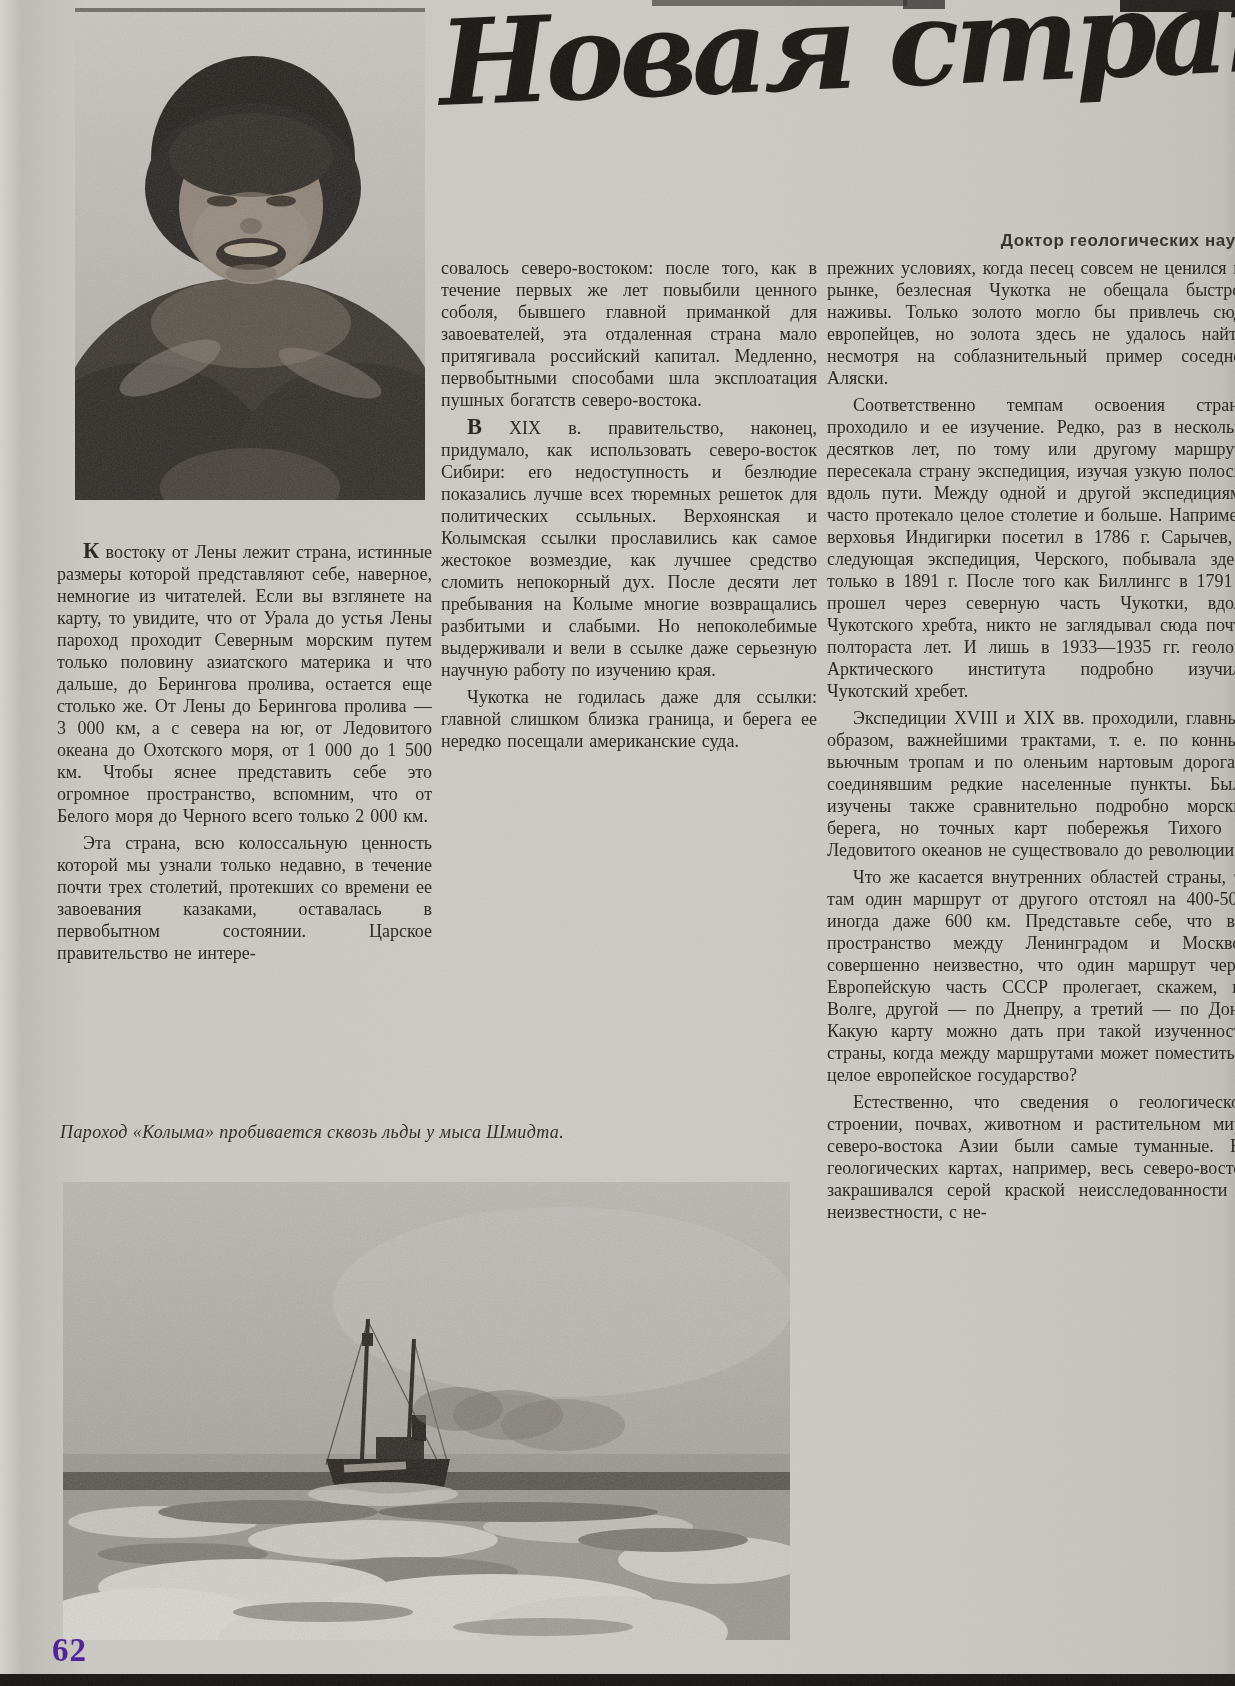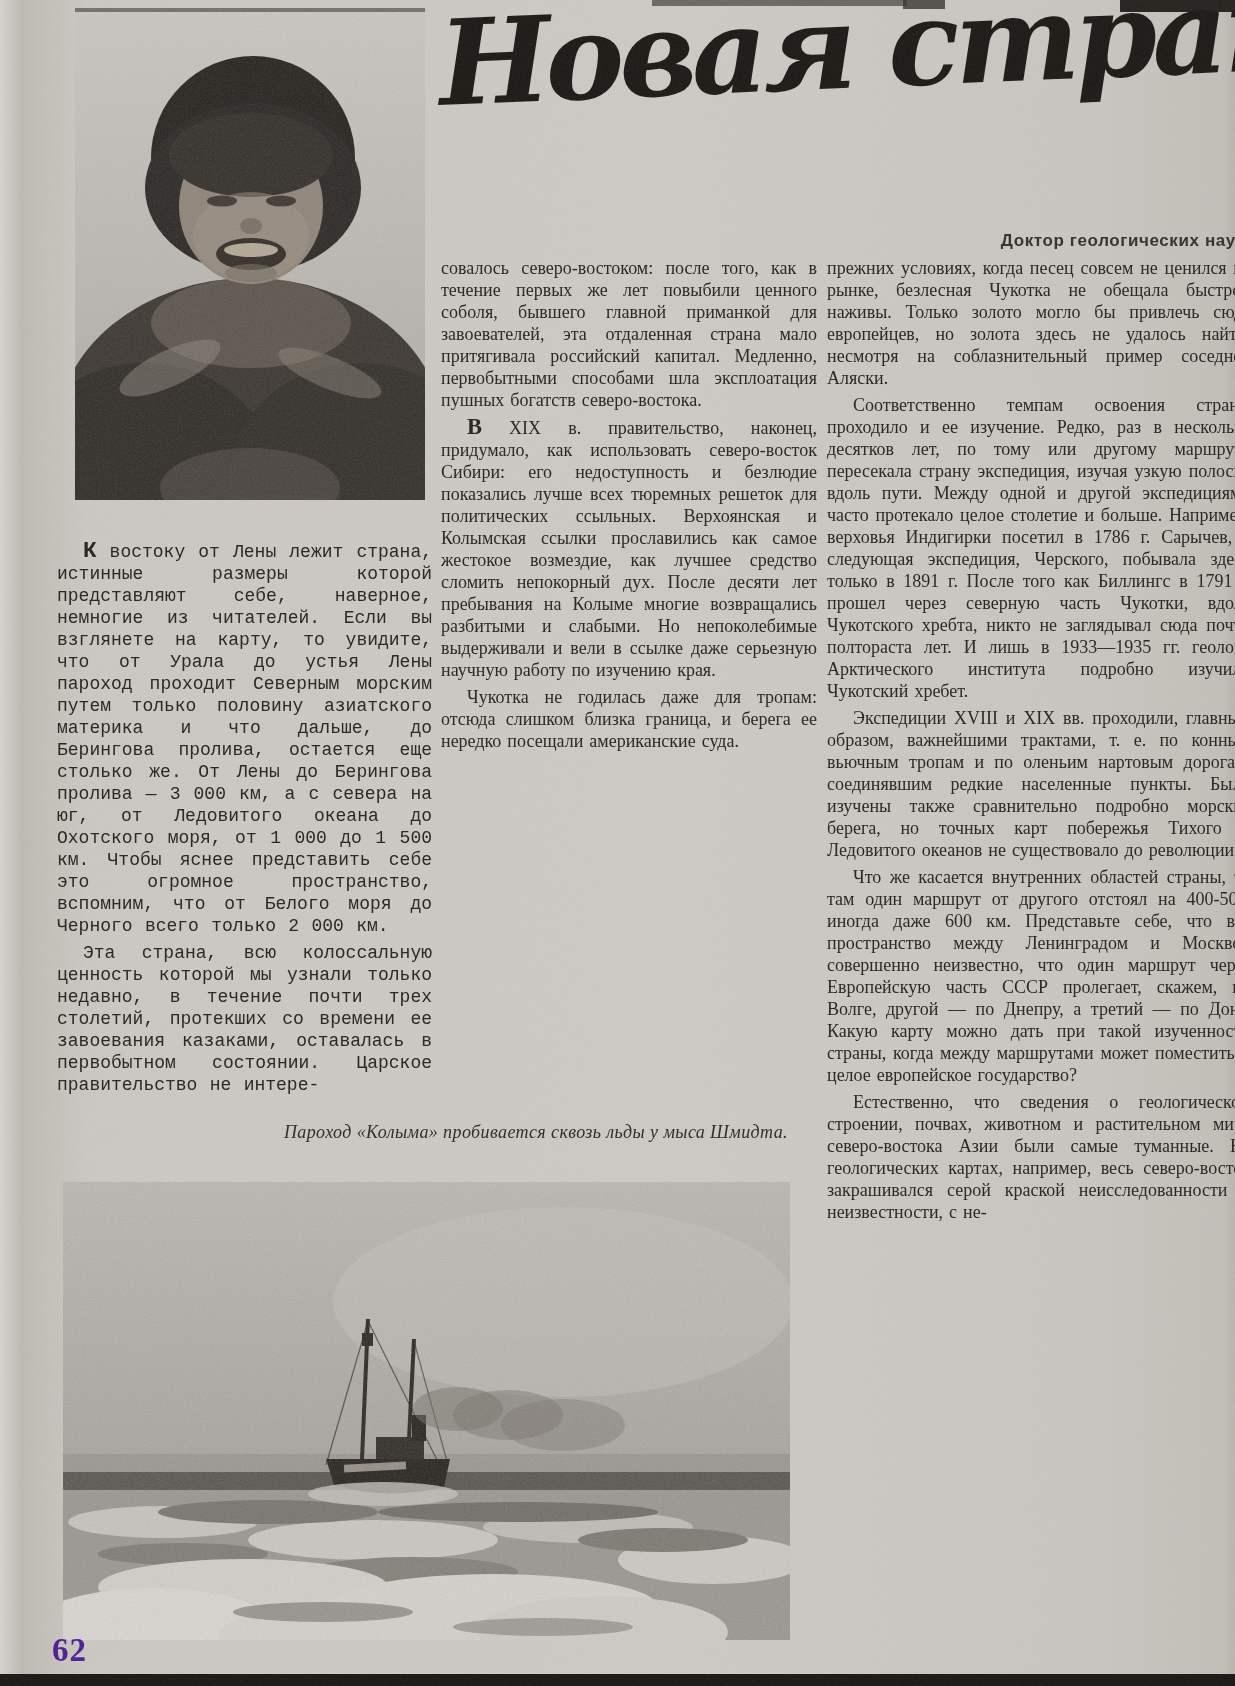--- a/index.html
+++ b/index.html
@@ -30,26 +30,26 @@
   
   .col{overflow:hidden;}
   .col p{
     margin:0 0 5px 0;text-align:justify;text-indent:26px;
     font-size:18px;line-height:22px;hyphens:auto;
     word-spacing:1.5px;
   }
   .col p.cont{text-indent:0;}
   .col p.gap{margin-top:4px;}
   .col p.lead::first-letter{font-weight:bold;font-size:1.25em;}
-  .col1{left:57px;top:540px;width:375px;height:570px;font-family:Liberation Mono, monospace;}
+  .col1{left:57px;top:540px;width:375px;height:570px;}
   .col2{left:441px;top:257px;width:376px;height:848px;}
   .col3{left:827px;top:257px;width:424px;height:1418px;}
   
   .caption{
-    left:60px;top:1122px;width:728px;text-align:right;
+    left:60px;top:1122px;width:728px;text-align:left;
     font-style:italic;font-size:18px;letter-spacing:.4px;color:#2c2925;
   }
   
   figure{margin:0;padding:0;}
   .portrait{left:75px;top:8px;width:350px;height:492px;}
   .ship{left:63px;top:1182px;width:727px;height:458px;}
   .portrait svg,.ship svg{display:block;width:100%;height:100%;}
   
   .page-number{
     left:52px;top:1632px;font-weight:bold;font-size:33px;color:#4c1d95;
@@ -118,21 +118,21 @@
 <div class="abs byline">Доктор геологических наук</div>
 
 <div class="abs col col1">
   <p class="lead">К востоку от Лены лежит страна, истинные размеры которой представляют себе, наверное, немногие из читателей. Если вы взглянете на карту, то увидите, что от Урала до устья Лены пароход проходит Северным морским путем только половину азиатского материка и что дальше, до Берингова пролива, остается еще столько же. От Лены до Берингова пролива — 3 000 км, а с севера на юг, от Ледовитого океана до Охотского моря, от 1 000 до 1 500 км. Чтобы яснее представить себе это огромное пространство, вспомним, что от Белого моря до Черного всего только 2 000 км.</p>
   <p>Эта страна, всю колоссальную ценность которой мы узнали только недавно, в течение почти трех столетий, протекших со времени ее завоевания казаками, оставалась в первобытном состоянии. Царское правительство не интере-</p>
 </div>
 
 <div class="abs col col2">
   <p class="cont">совалось северо-востоком: после того, как в течение первых же лет повыбили ценного соболя, бывшего главной приманкой для завоевателей, эта отдаленная страна мало притягивала российский капитал. Медленно, первобытными способами шла эксплоатация пушных богатств северо-востока.</p>
   <p class="gap lead">В XIX в. правительство, наконец, придумало, как использовать северо-восток Сибири: его недоступность и безлюдие показались лучше всех тюремных решеток для политических ссыльных. Верхоянская и Колымская ссылки прославились как самое жестокое возмездие, как лучшее средство сломить непокорный дух. После десяти лет пребывания на Колыме многие возвращались разбитыми и слабыми. Но непоколебимые выдерживали и вели в ссылке даже серьезную научную работу по изучению края.</p>
-  <p>Чукотка не годилась даже для тропам: отсюда слишком близка граница, и берега ее нередко посещали американские суда.</p>
+  <p>Чукотка не годилась даже для ссылки: главной слишком близка граница, и берега ее нередко посещали американские суда.</p>
 </div>
 
 <div class="abs col col3">
   <p class="cont">прежних условиях, когда песец совсем не ценился на рынке, безлесная Чукотка не обещала быстрой наживы. Только золото могло бы привлечь сюда европейцев, но золота здесь не удалось найти, несмотря на соблазнительный пример соседней Аляски.</p>
   <p>Соответственно темпам освоения страны проходило и ее изучение. Редко, раз в несколько десятков лет, по тому или другому маршруту пересекала страну экспедиция, изучая узкую полоску вдоль пути. Между одной и другой экспедициями часто протекало целое столетие и больше. Например, верховья Индигирки посетил в 1786 г. Сарычев, а следующая экспедиция, Черского, побывала здесь только в 1891 г. После того как Биллингс в 1791 г. прошел через северную часть Чукотки, вдоль Чукотского хребта, никто не заглядывал сюда почти полтораста лет. И лишь в 1933—1935 гг. геологи Арктического института подробно изучили Чукотский хребет.</p>
   <p>Экспедиции XVIII и XIX вв. проходили, главным образом, важнейшими трактами, т. е. по конным вьючным тропам и по оленьим нартовым дорогам, соединявшим редкие населенные пункты. Были изучены также сравнительно подробно морские берега, но точных карт побережья Тихого и Ледовитого океанов не существовало до революции.</p>
   <p>Что же касается внутренних областей страны, то там один маршрут от другого отстоял на 400-500, иногда даже 600 км. Представьте себе, что все пространство между Ленинградом и Москвой совершенно неизвестно, что один маршрут через Европейскую часть СССР пролегает, скажем, по Волге, другой — по Днепру, а третий — по Дону. Какую карту можно дать при такой изученности страны, когда между маршрутами может поместиться целое европейское государство?</p>
   <p>Естественно, что сведения о геологическом строении, почвах, животном и растительном мире северо-востока Азии были самые туманные. На геологических картах, например, весь северо-восток закрашивался серой краской неисследованности и неизвестности, с не-</p>
 </div>
 

